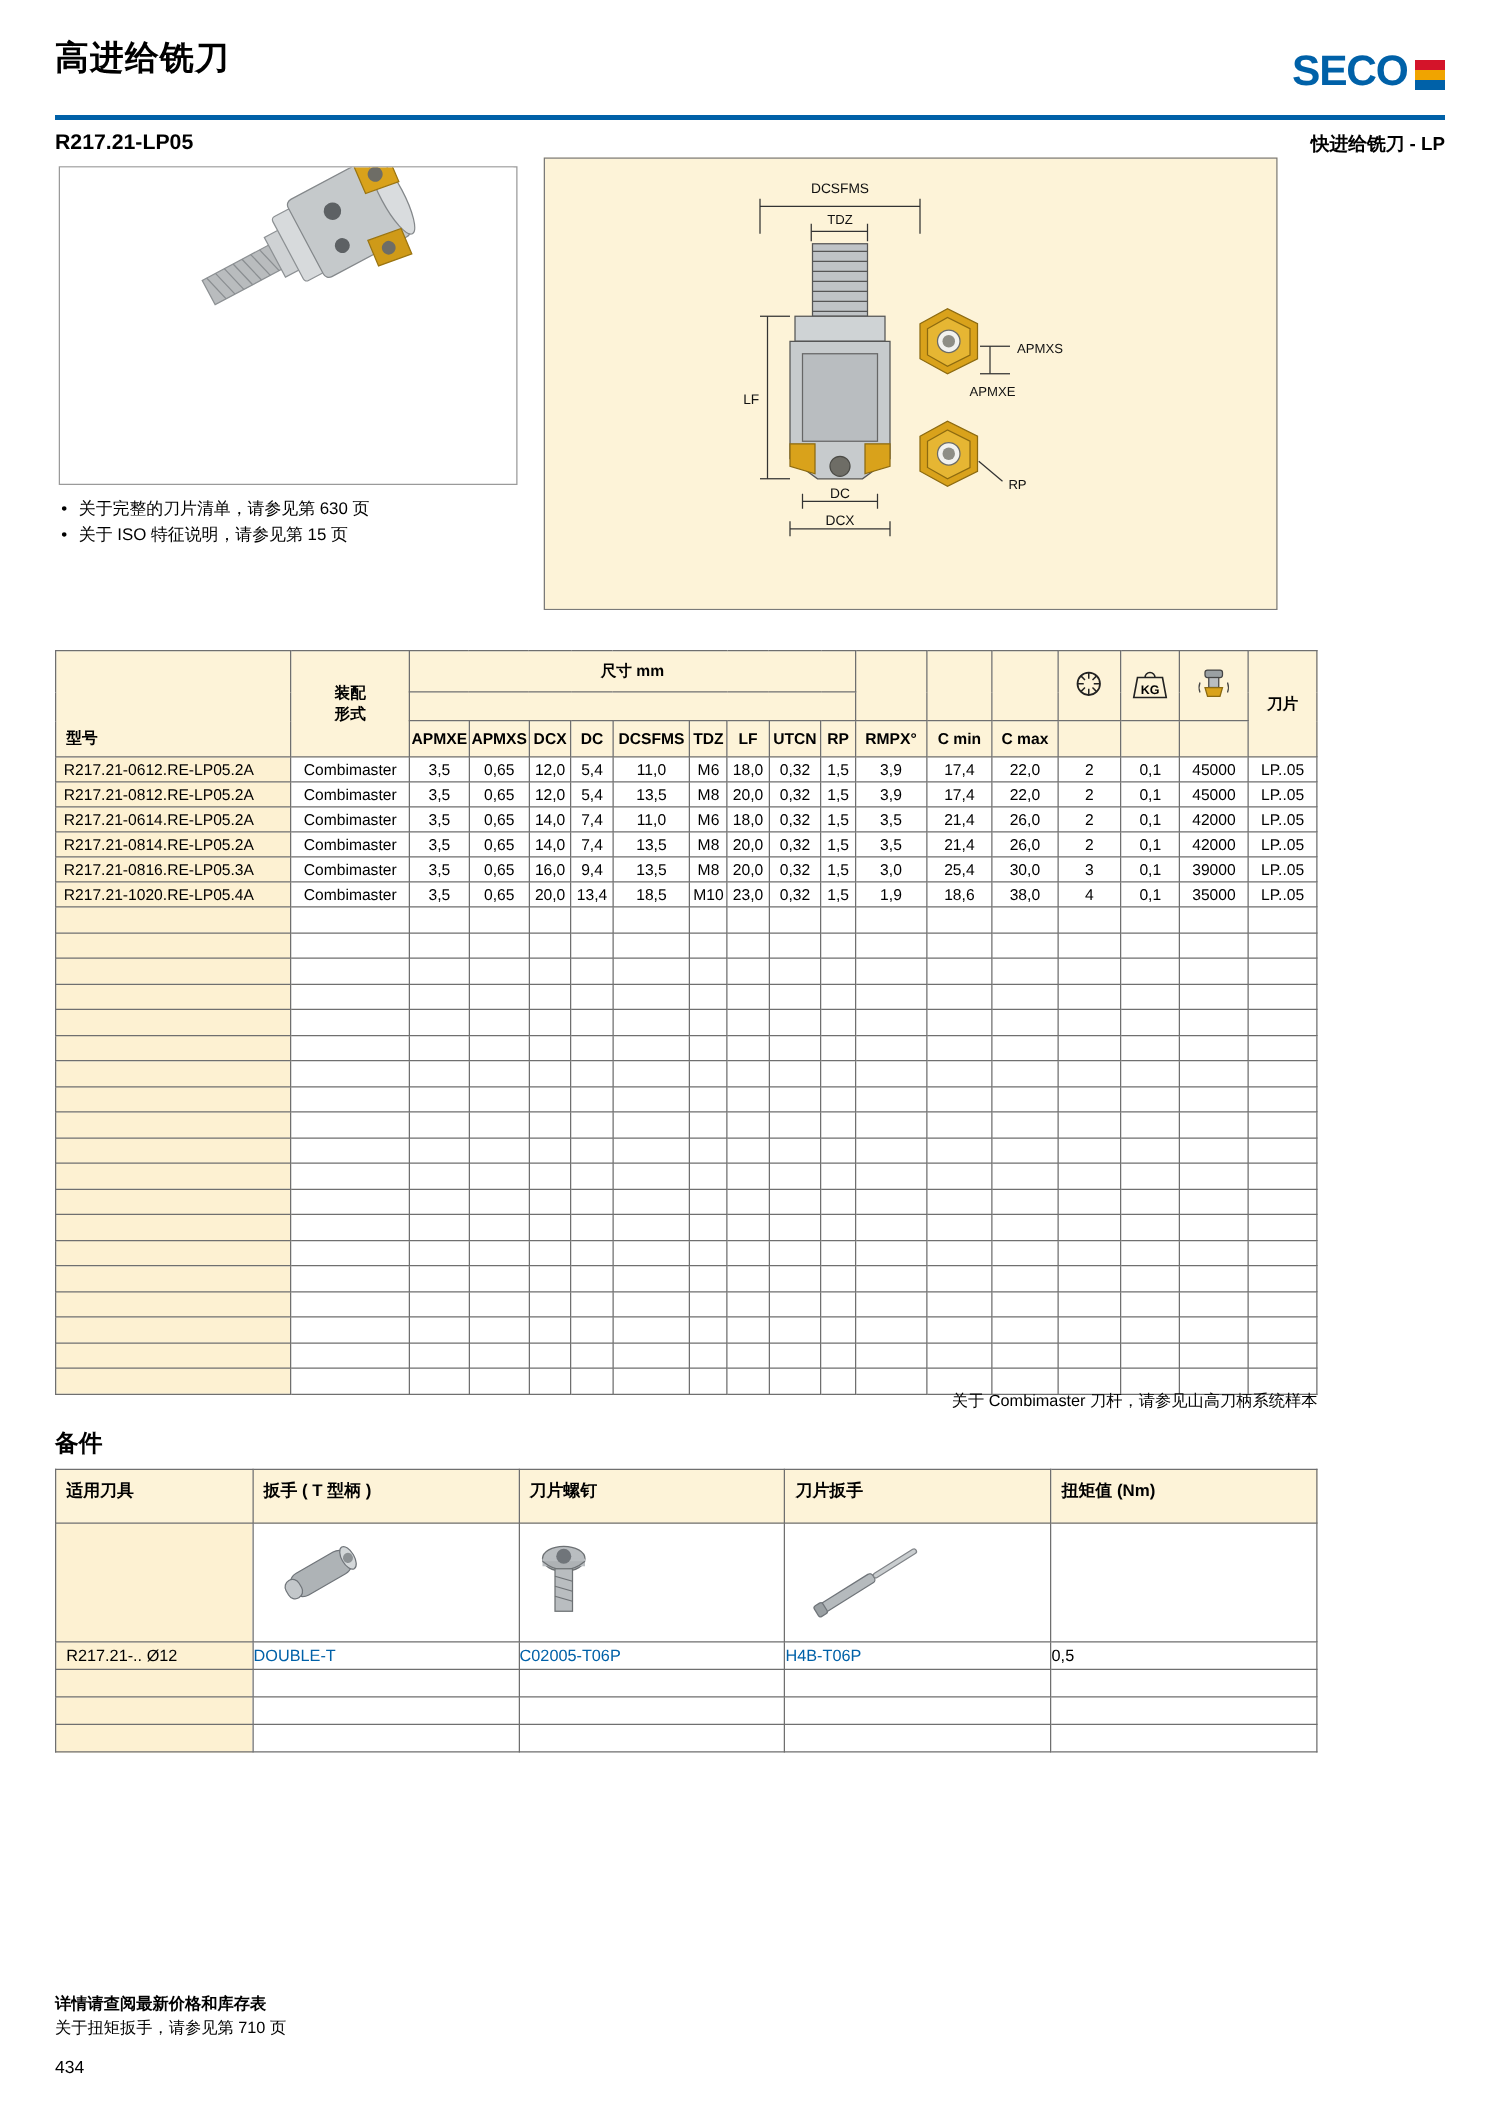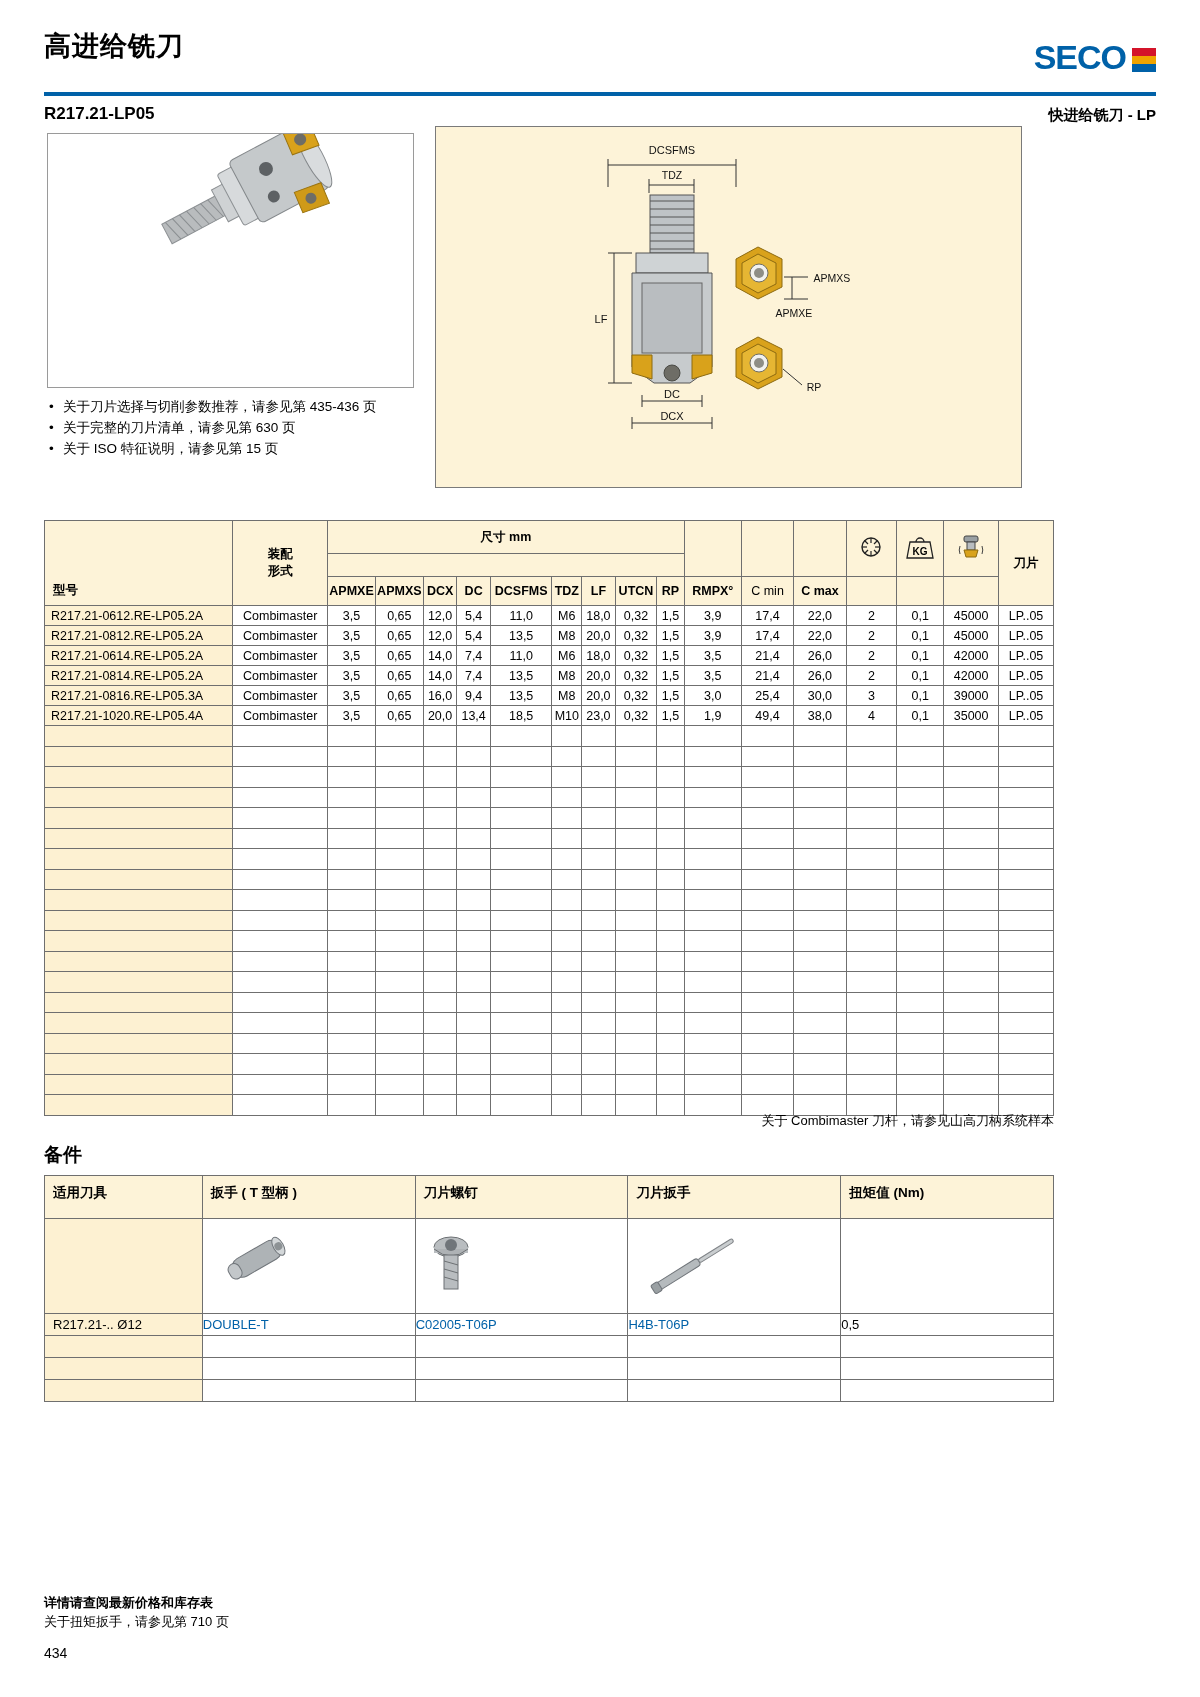--- a/index.html
+++ b/index.html
@@ -114,21 +114,20 @@
 
         <polygon points="150,16 178,20 176,44 148,40" fill="#d9a21b" stroke="#9a7411"></polygon>
         <circle cx="162" cy="30" r="6" fill="#6e6d66"></circle>
         <polygon points="132,74 160,78 158,100 130,96" fill="#cf9a18" stroke="#9a7411"></polygon>
         <circle cx="144" cy="87" r="5.5" fill="#6e6d66"></circle>
       </g>
     </svg>
   </div>
 
   <div class="bullets">
-    <div>关于刀片选择与切削参数推荐，请参见第 435-436 页</div>
     <div>关于完整的刀片清单，请参见第 630 页</div>
     <div>关于 ISO 特征说明，请参见第 15 页</div>
   </div>
 
   <div class="diagram">
     <svg width="585" height="360" viewBox="0 0 585 360">
       <rect width="585" height="360" fill="#fdf3d8"></rect>
       <g stroke="#333" fill="none" stroke-width="1">
 
         <line x1="172" y1="38" x2="300" y2="38"></line>
@@ -283,21 +282,21 @@
         <td class="hcell" style="font-weight:bold;height:28px;">APMXE</td>
         <td class="hcell" style="font-weight:bold;">APMXS</td>
         <td class="hcell" style="font-weight:bold;">DCX</td>
         <td class="hcell" style="font-weight:bold;">DC</td>
         <td class="hcell" style="font-weight:bold;">DCSFMS</td>
         <td class="hcell" style="font-weight:bold;">TDZ</td>
         <td class="hcell" style="font-weight:bold;">LF</td>
         <td class="hcell" style="font-weight:bold;">UTCN</td>
         <td class="hcell" style="font-weight:bold;">RP</td>
         <td class="hcell" style="font-weight:bold;">RMPX°</td>
-        <td class="hcell" style="font-weight:normal;">C min</td>
+        <td class="hcell" style="font-weight:bold;">C min</td>
         <td class="hcell" style="font-weight:bold;">C max</td>
         <td class="hcell"></td>
         <td class="hcell"></td>
         <td class="hcell"></td>
       </tr>
       </tbody>
       <tbody id="main-rows">
         <tr>
           <td class="model">R217.21-0612.RE-LP05.2A</td>
           <td class="body">Combimaster</td>
@@ -404,21 +403,21 @@
           <td class="body">3,5</td>
           <td class="body">0,65</td>
           <td class="body">20,0</td>
           <td class="body">13,4</td>
           <td class="body">18,5</td>
           <td class="body">M10</td>
           <td class="body">23,0</td>
           <td class="body">0,32</td>
           <td class="body">1,5</td>
           <td class="body">1,9</td>
-          <td class="body">49,4</td>
+          <td class="body">18,6</td>
           <td class="body">38,0</td>
           <td class="body">4</td>
           <td class="body">0,1</td>
           <td class="body">35000</td>
           <td class="body">LP..05</td>
         </tr>
         <tr class="empty">
           <td class="emptyfirst">&nbsp;</td>
           <td class="body">&nbsp;</td>
           <td class="body">&nbsp;</td>

